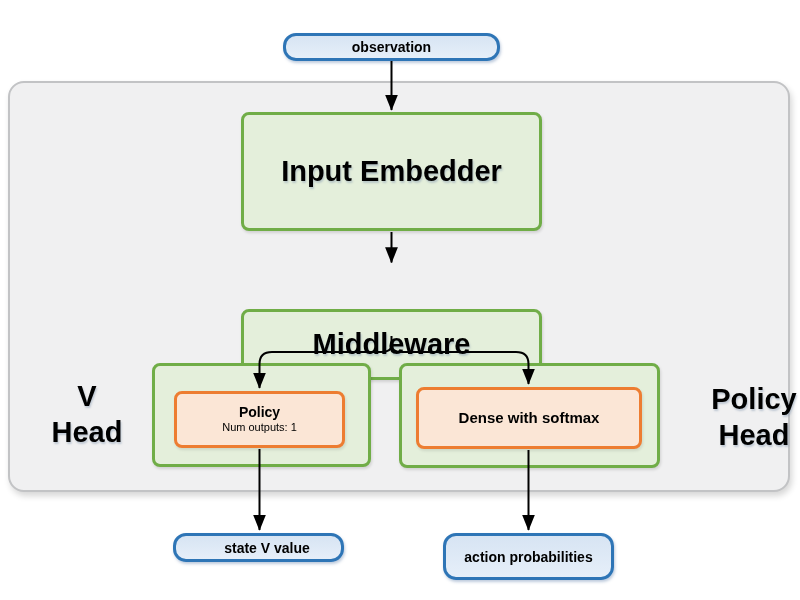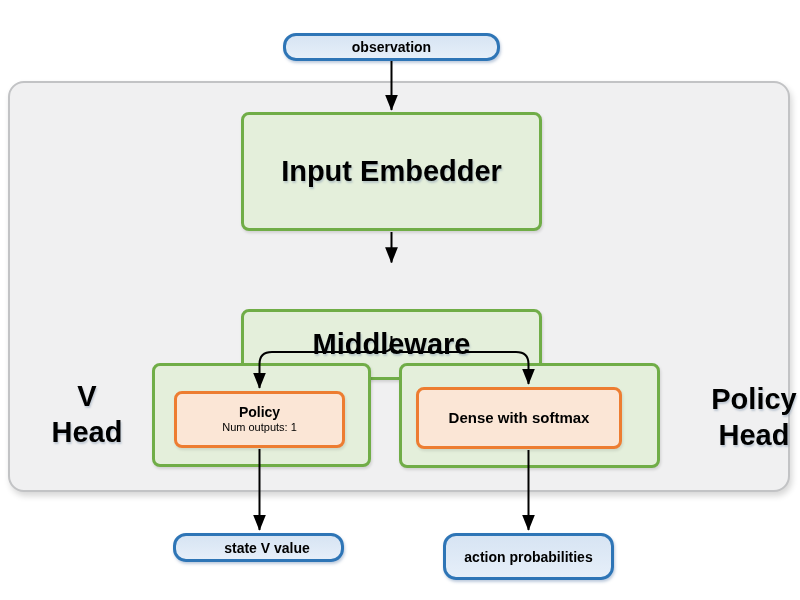--- a/index.html
+++ b/index.html
@@ -78,21 +78,21 @@
   <div class="box orange" style="left:174px;top:391px;width:171px;height:57px;">
     <span class="dense-title">Policy</span>
     <span class="dense-sub">Num outputs: 1</span>
   </div>
 
   <div class="head-label" style="left:692px;top:381px;width:124px;">
     <div>Policy</div>
     <div>Head</div>
   </div>
   <div class="box green" style="left:399px;top:363px;width:261px;height:105px;"></div>
-  <div class="box orange" style="left:416px;top:387px;width:206px;height:62px;">
+  <div class="box orange" style="left:416px;top:387px;width:226px;height:62px;">
     <span class="dense-title wide">Dense with softmax</span>
   </div>
 
   <div class="box blue" style="left:173px;top:533px;width:171px;height:29px;padding-left:17px;">
     <span>state V value</span>
   </div>
   <div class="box blue" style="left:443px;top:533px;width:171px;height:47px;">
     <span>action probabilities</span>
   </div>
 

